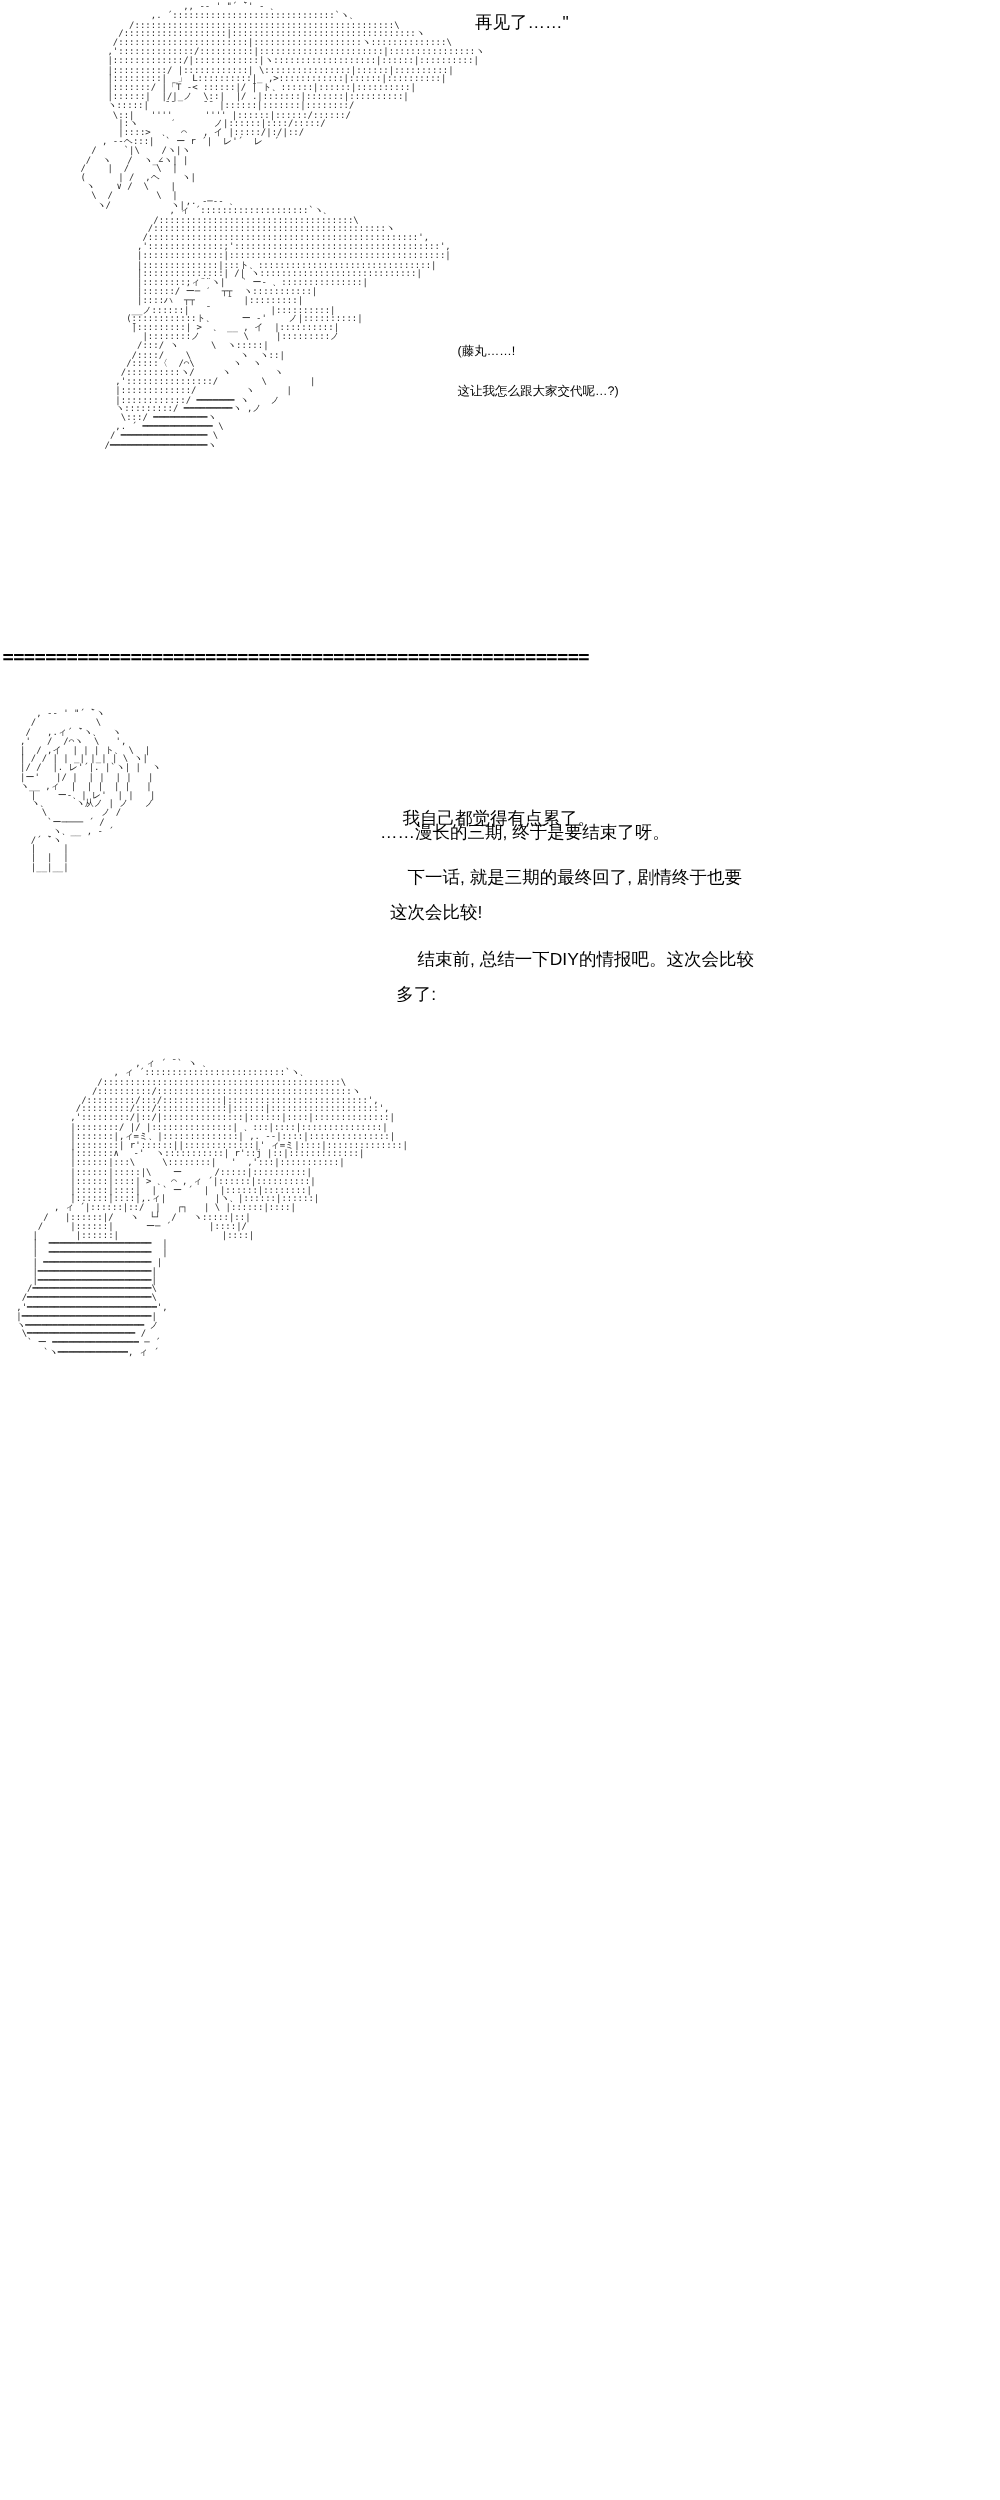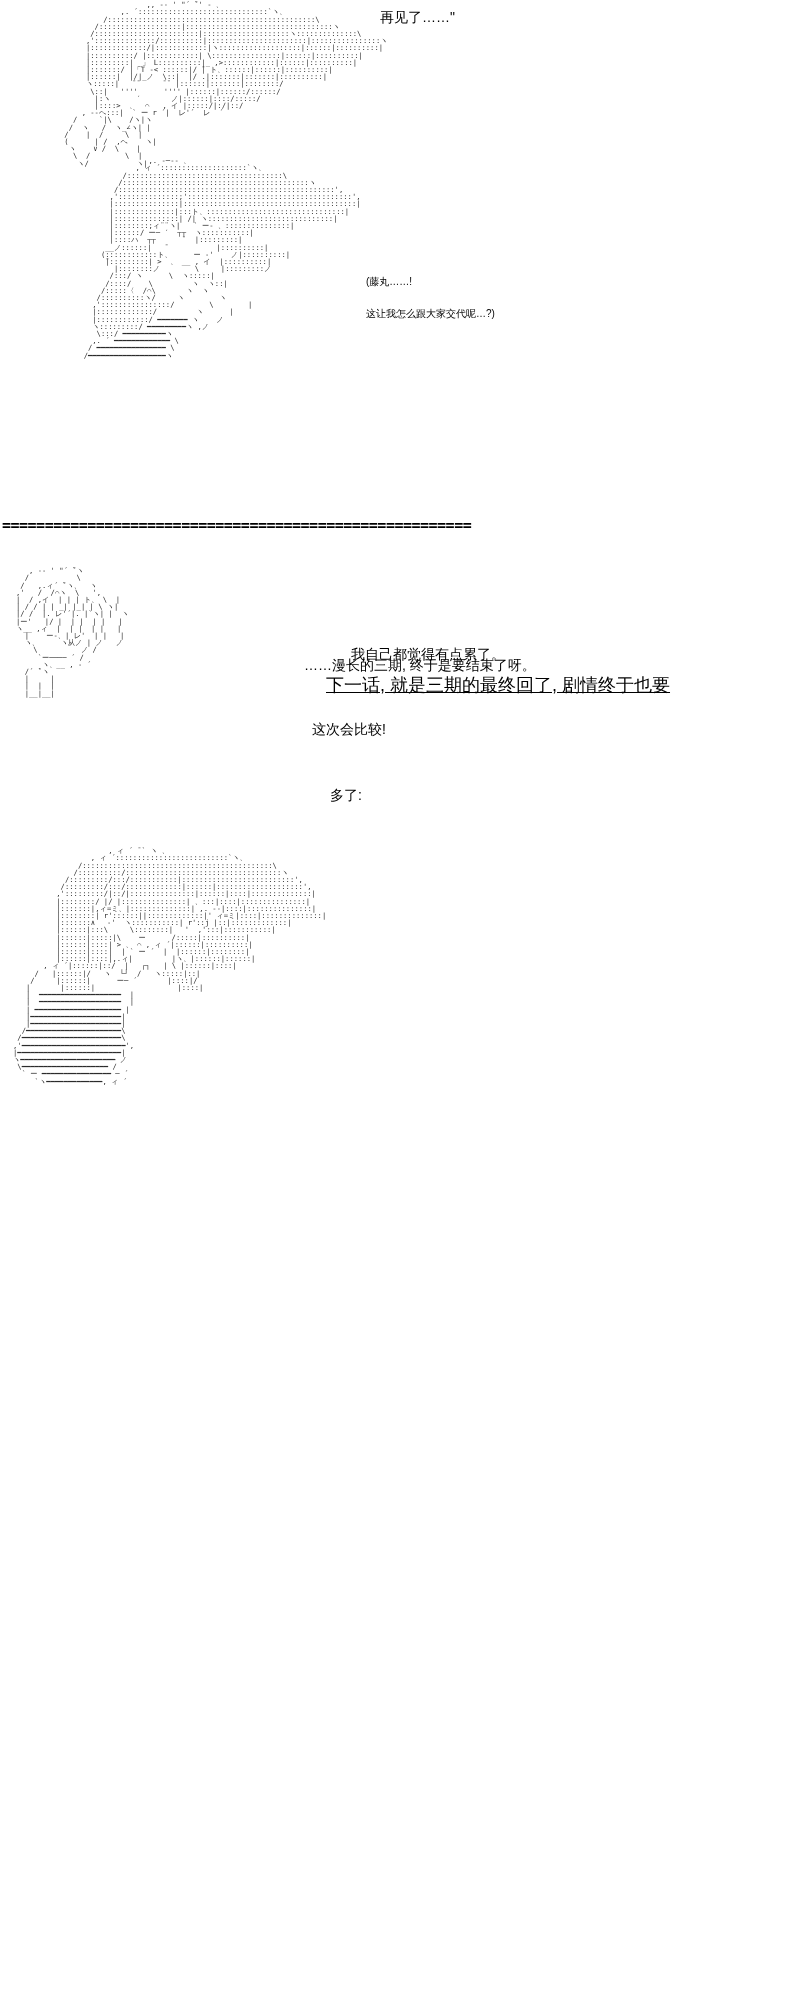--- a/index.html
+++ b/index.html
@@ -52,25 +52,25 @@
   #aa-scene-2 { left: 62px; top: 150px; font-size: 7.2px; }
   #line-fujimaru { left: 366px; top: 272px; font-size: 10px; }
   #line-explain   { left: 366px; top: 304px; font-size: 10px; }
 
   
   #section-divider { left: 2px; top: 516px; font-size: 15px; }
 
   
   #aa-scene-3 { left: 16px; top: 560px; font-size: 7.2px; }
   #line-n1 { left: 304px; top: 612px; font-size: 14px; margin-top: 40px; }
-  #line-n2 { left: 322px; top: 641px; font-size: 14px; margin-left: 29px; }
-  #line-n3 { left: 326px; top: 668px; font-size: 18px; text-decoration: underline; }
+  #line-n2 { left: 322px; top: 641px; font-size: 14px; }
+  #line-n3 { left: 326px; top: 688px; font-size: 14px; }
   #line-n4 { left: 312px; top: 716px; font-size: 14px; }
   #line-n5 { left: 334px; top: 754px; font-size: 14px; }
-  #line-n6 { left: 330px; top: 782px; font-size: 14px; }
+  #line-n6 { left: 317px; top: 782px; font-size: 14px; }
 
   
   #aa-scene-4 { left: 0px; top: 840px; font-size: 7.2px; }
 </style>
 </head>
 <body>
 
 <div class="page">
 
   <pre class="aa" id="aa-scene-1">                    ,, -‐ ' "´ ̄`' ‐ 、
@@ -154,20 +154,21 @@
   |__|__|</pre>
 
   <div class="dialogue" id="line-n1">……漫长的三期, 终于是要结束了呀。</div>
 
   <div class="dialogue" id="line-n2">我自己都觉得有点累了。</div>
 
   <div class="dialogue" id="line-n3">下一话, 就是三期的最终回了, 剧情终于也要</div>
 
   <div class="dialogue" id="line-n4">这次会比较!</div>
 
+  <div class="dialogue" id="line-n5">结束前, 总结一下DIY的情报吧。这次会比较</div>
 
   <div class="dialogue" id="line-n6">多了:</div>
 
   <pre class="aa" id="aa-scene-4">                         , ィ ´ ̄ ` ヽ 、
                      , ィ ´::::::::::::::::::::::::::`ヽ、
                   /::::::::::::::::::::::::::::::::::::::::::::\
                  /::::::::::/::::::::::::::::::::::::::::::::::::ヽ
                /:::::::::/:::/:::::::::::|::::::::::::::::::::::::::',
               /:::::::::/:::/:::::::::::::|::::::|::::::::::::::::::::',
              ,':::::::::/|::/|:::::::::::::::|::::::|::::|::::::::::::::|

